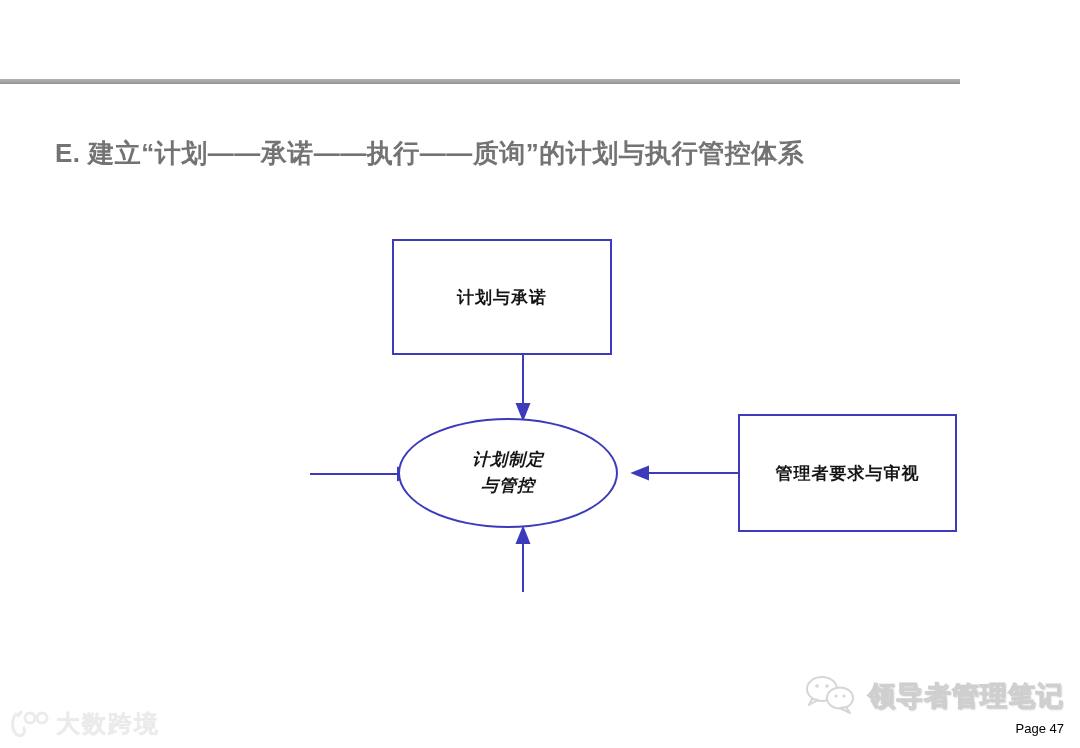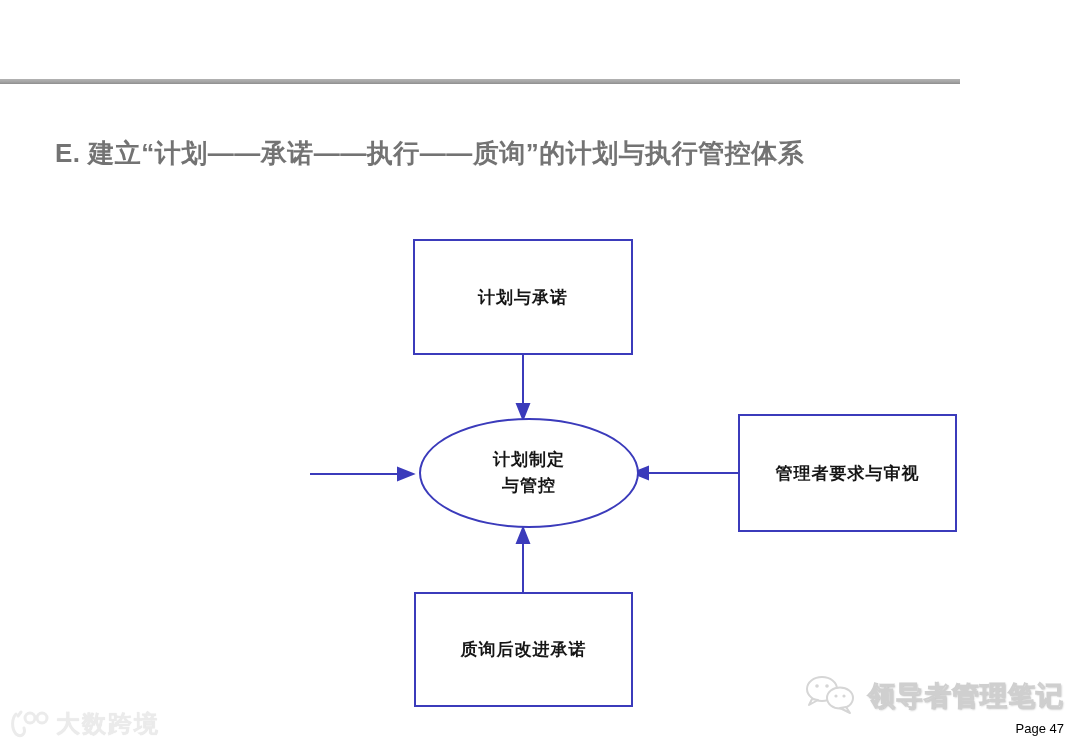--- a/index.html
+++ b/index.html
@@ -50,29 +50,30 @@
     display: flex;
     align-items: center;
     justify-content: center;
     text-align: center;
     font-size: 17px;
     font-weight: 600;
     color: #151515;
     letter-spacing: 1px;
     box-sizing: border-box;
   }
-  .node-top    { left: 413px; top: 239px; width: 220px; height: 116px; }
+  .node-top    { left: 392px; top: 239px; width: 220px; height: 116px; }
   .node-left   { left:  91px; top: 415px; width: 219px; height: 118px; }
   .node-right  { left: 738px; top: 414px; width: 219px; height: 118px; }
   .node-bottom { left: 414px; top: 592px; width: 219px; height: 115px; }
   .node-center {
-    left: 419px; top: 418px; width: 220px; height: 110px;
+    left: 398px; top: 418px; width: 220px; height: 110px;
     border-radius: 50%;
     white-space: pre-line;
     line-height: 26px;
+    font-style: italic;
   }
   .watermark {
     position: absolute;
     left: 8px;
     top: 708px;
     display: flex;
     align-items: center;
     gap: 6px;
     color: #e9e9e9;
   }
@@ -137,23 +138,20 @@
 
   <div class="node node-top">
     <span>计划与承诺</span>
   </div>
 
 
   <div class="node node-right">
     <span>管理者要求与审视</span>
   </div>
 
-  <div class="node node-bottom">
-    <span>质询后改进承诺</span>
-  </div>
 
   <div class="node node-center">计划制定
 与管控</div>
 
   <div class="watermark">
     <svg width="42" height="32" viewBox="0 0 42 32">
       <g stroke="#ebebeb" stroke-width="3" fill="none" stroke-linecap="round">
         <path d="M8 6 C4 10, 3 20, 8 26 C13 30, 18 26, 16 20"></path>
         <path d="M10 8 L13 4"></path>
         <circle cx="22" cy="10" r="5"></circle>

